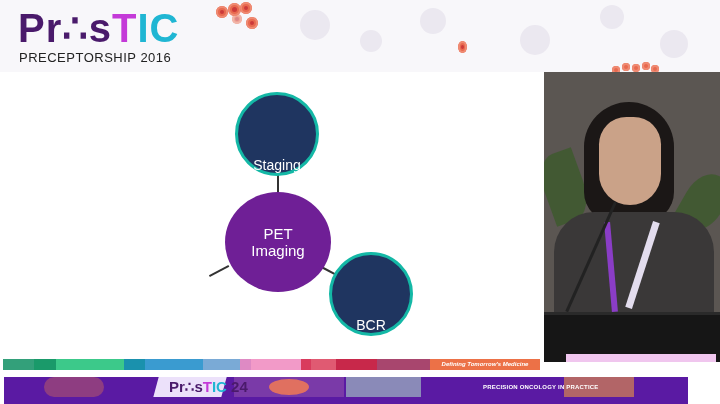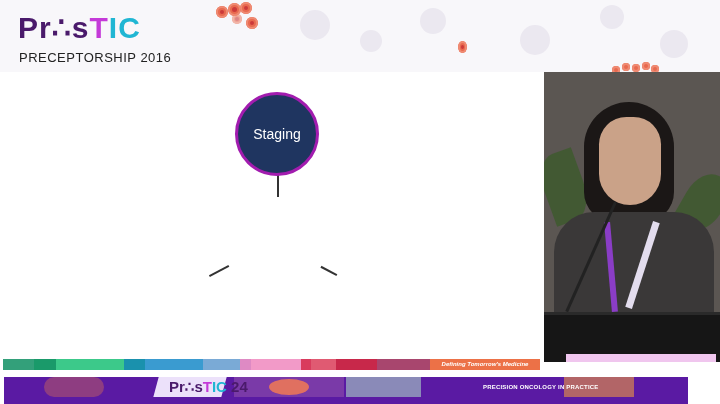--- a/index.html
+++ b/index.html
@@ -1,30 +1,30 @@
 <!DOCTYPE html>
 <html><head>
 <meta charset="utf-8">
 <style>
   html, body { margin:0; padding:0; }
   body { width:720px; height:404px; overflow:hidden; background:#ffffff; position:relative; font-family:"Liberation Sans", sans-serif; }
   .header-bg { position:absolute; left:0; top:0; width:720px; height:72px; background:#f8f7fa; overflow:hidden; }
   .header-bg .dot { position:absolute; border-radius:50%; background:#ebe8f0; }
   .cell { position:absolute; border-radius:50%; background:#e8694f; box-shadow: inset 0 0 0 2px #ef8a72; }
   .cell .nuc { position:absolute; width:40%; height:40%; left:30%; top:30%; border-radius:50%; background:#cc3a3a; }
-  .logo { position:absolute; left:18px; top:12px; font-size:30px; font-weight:bold; letter-spacing:1px; line-height:32px; }
+  .logo { position:absolute; left:18px; top:12px; font-size:40px; font-weight:bold; letter-spacing:1px; line-height:32px; }
   .logo .pr { color:#4a1a6b; }
   .logo .t { color:#c43ad8; }
   .logo .ic { color:#20b6d3; }
   .logo-sub { position:absolute; left:19px; top:50px; font-size:13px; color:#222; letter-spacing:0.5px; }
   .slide { position:absolute; left:0; top:72px; width:543px; height:284px; background:#fff; }
   .conn { position:absolute; background:#333; }
   .circle { position:absolute; border-radius:50%; display:flex; align-items:center; justify-content:center; text-align:center; color:#fff; font-size:14px; line-height:16px; box-sizing:border-box; }
   .navy { background:#1f3560; }
-  .ring { border:3px solid #a21caf; }
+  .ring { border:3px solid #14b8a6;align-items:flex-end; }
   .purple { background:#6f1f96; font-size:15px; line-height:17px; }
   .video { position:absolute; left:544px; top:72px; width:176px; height:290px; background:#5b5652; overflow:hidden; }
   .video .plant { position:absolute; background:#3c5a2c; border-radius:50% 0; opacity:0.8; }
   .video .hair { position:absolute; left:40px; top:30px; width:90px; height:120px; background:#1b1716; border-radius:45px 45px 30px 30px; }
   .video .face { position:absolute; left:55px; top:45px; width:62px; height:88px; background:#caa288; border-radius:30px 30px 34px 34px; }
   .video .body { position:absolute; left:10px; top:140px; width:160px; height:150px; background:#3a3838; border-radius:40px 40px 0 0; }
   .video .lanyard { position:absolute; left:64px; top:150px; width:6px; height:90px; background:#8a3dc6; transform:rotate(-5deg); }
   .video .lanyard2 { position:absolute; left:95px; top:148px; width:7px; height:90px; background:#e3ddee; transform:rotate(18deg); }
   .video .mic { position:absolute; left:18px; top:130px; width:3px; height:120px; background:#222; transform:rotate(24deg); transform-origin:top; }
   .video .podium { position:absolute; left:0; top:240px; width:176px; height:50px; background:#161616; border-top:3px solid #2a2a2a; }
@@ -85,20 +85,31 @@
 <div class="slide">
   <div class="conn" style="left:277px;top:103px;width:1.5px;height:22px;"></div>
   <div class="conn" style="left:208px;top:198px;width:22px;height:1.5px;transform:rotate(-28deg);"></div>
   <div class="conn" style="left:320px;top:198px;width:18px;height:1.5px;transform:rotate(28deg);"></div>
 
   <div class="circle navy ring" style="left:235px;top:20px;width:84px;height:84px;">
     <div>
       <div>Staging</div>
     </div>
   </div>
+  <div class="circle purple" style="left:225px;top:120px;width:106px;height:100px;">
+    <div>
+      <div>PET</div>
+      <div>Imaging</div>
+    </div>
+  </div>
+  <div class="circle navy ring" style="left:329px;top:180px;width:84px;height:84px;">
+    <div>
+      <div>BCR</div>
+    </div>
+  </div>
 </div>
 
 <div class="video">
   <div class="plant" style="left:0;top:80px;width:40px;height:70px;transform:rotate(-20deg);"></div>
   <div class="plant" style="left:140px;top:100px;width:40px;height:60px;transform:rotate(30deg);"></div>
   <div class="hair"></div>
   <div class="face"></div>
   <div class="body"></div>
   <div class="lanyard"></div>
   <div class="lanyard2"></div>

